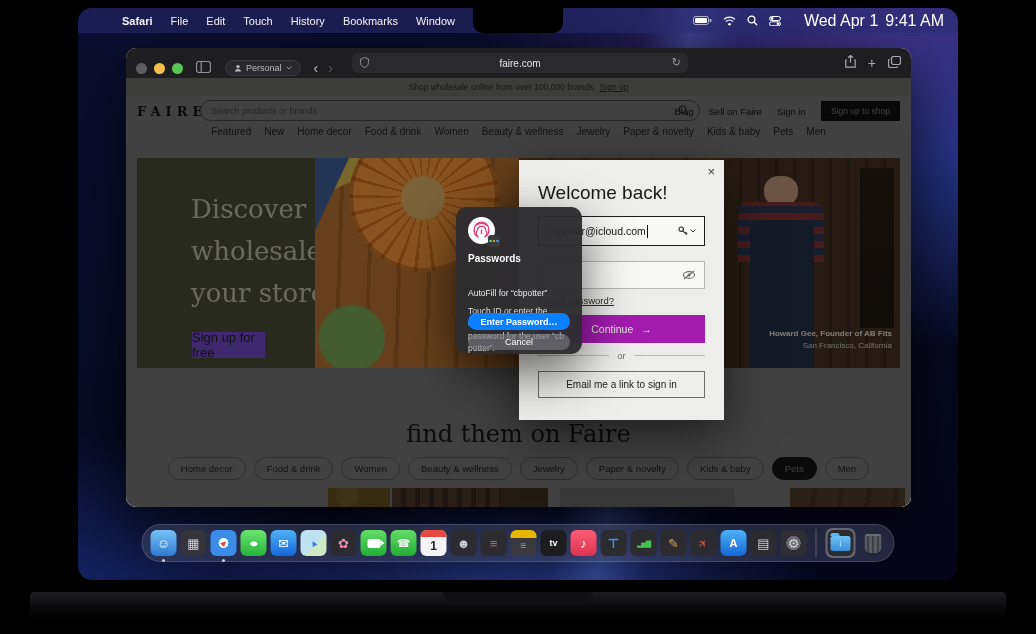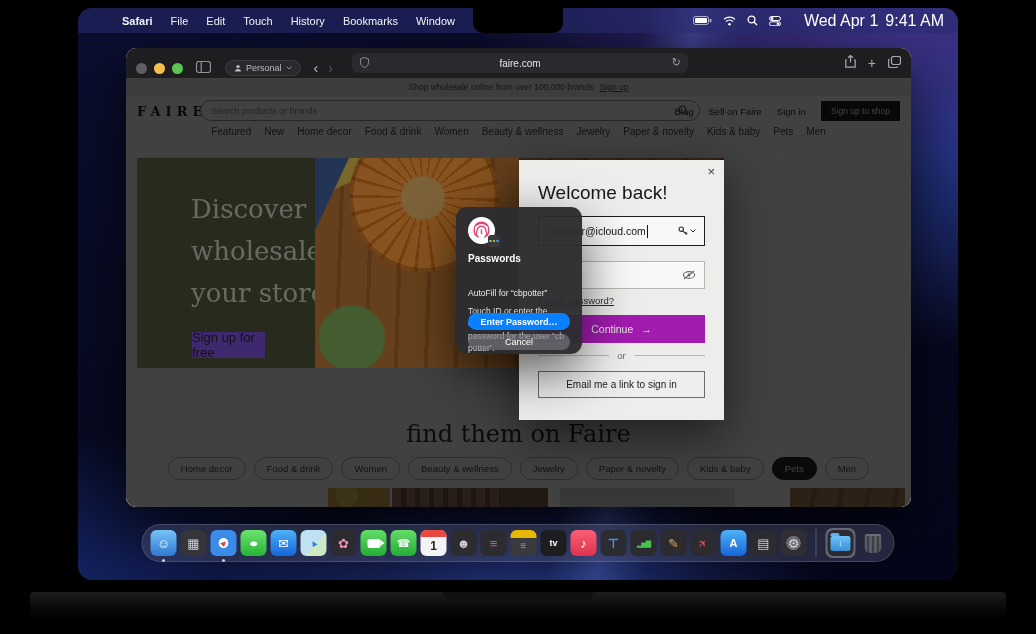--- a/index.html
+++ b/index.html
@@ -328,20 +328,30 @@
             <div>wholesale pro</div>
             <div>your store.</div>
           </div>
           <div id="hero-cta">Sign up for free</div>
         </div>
         <div class="hero-seg" id="hero-fan">
           <div id="fan-blades"></div>
           <div id="fan-hub"></div>
         </div>
         <div class="hero-seg" id="hero-mid"></div>
+        <div class="hero-seg" id="hero-right">
+          <div id="hr-shelf"></div>
+          <div id="hr-head"></div>
+          <div id="hr-shirt"></div>
+          <div id="hr-apron"></div>
+          <div id="hr-caption">
+            <div class="b">Howard Gee, Founder of AB Fits</div>
+            <div>San Francisco, California</div>
+          </div>
+        </div>
 
         <div id="section-heading">find them on Faire</div>
 
         <div id="pill-row">
             <button class="pill">Home decor</button>
             <button class="pill">Food &amp; drink</button>
             <button class="pill">Women</button>
             <button class="pill">Beauty &amp; wellness</button>
             <button class="pill">Jewelry</button>
             <button class="pill">Paper &amp; novelty</button>

